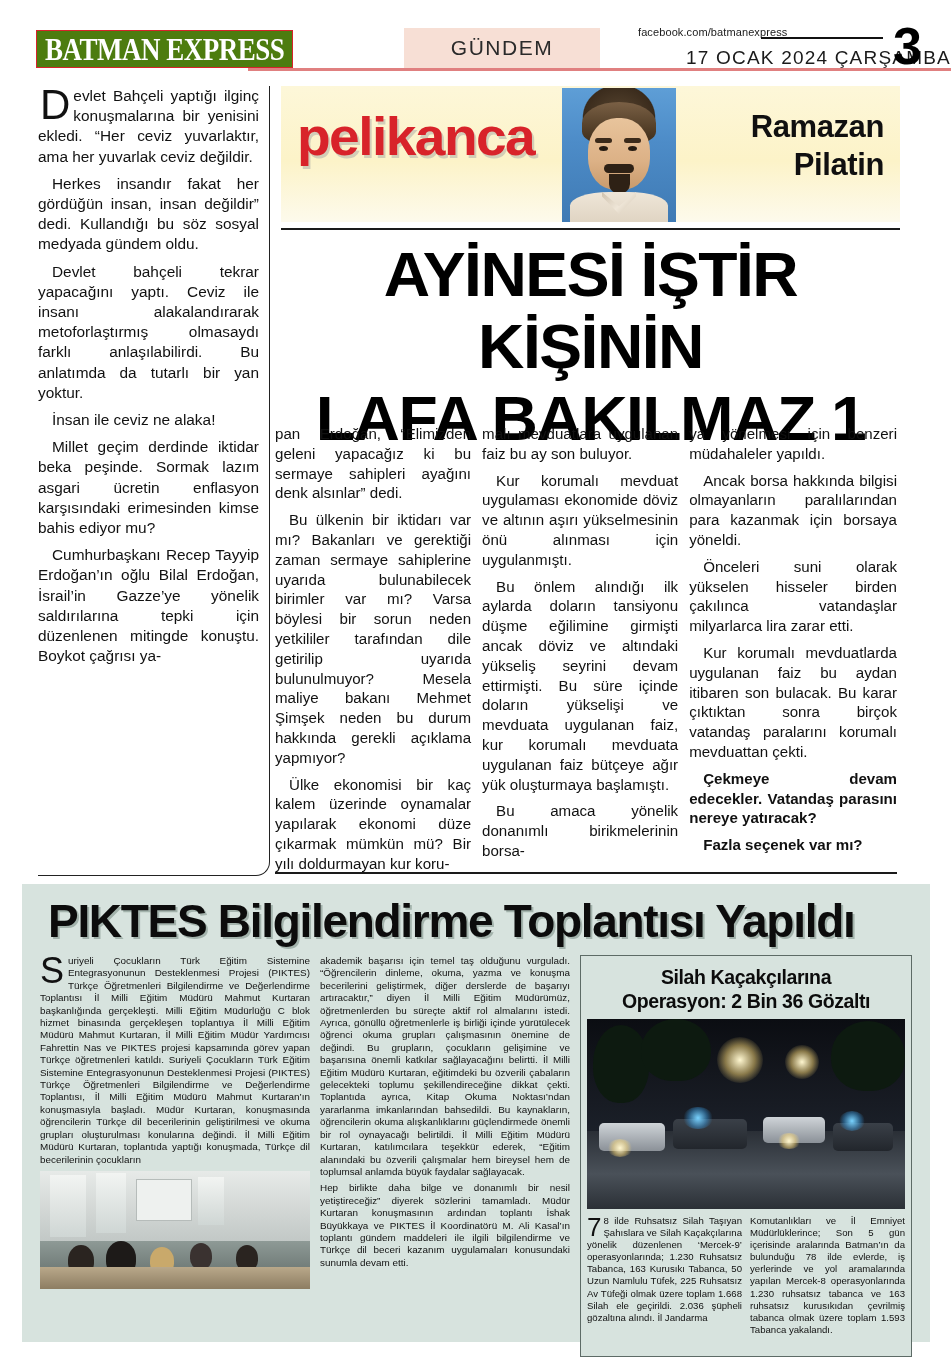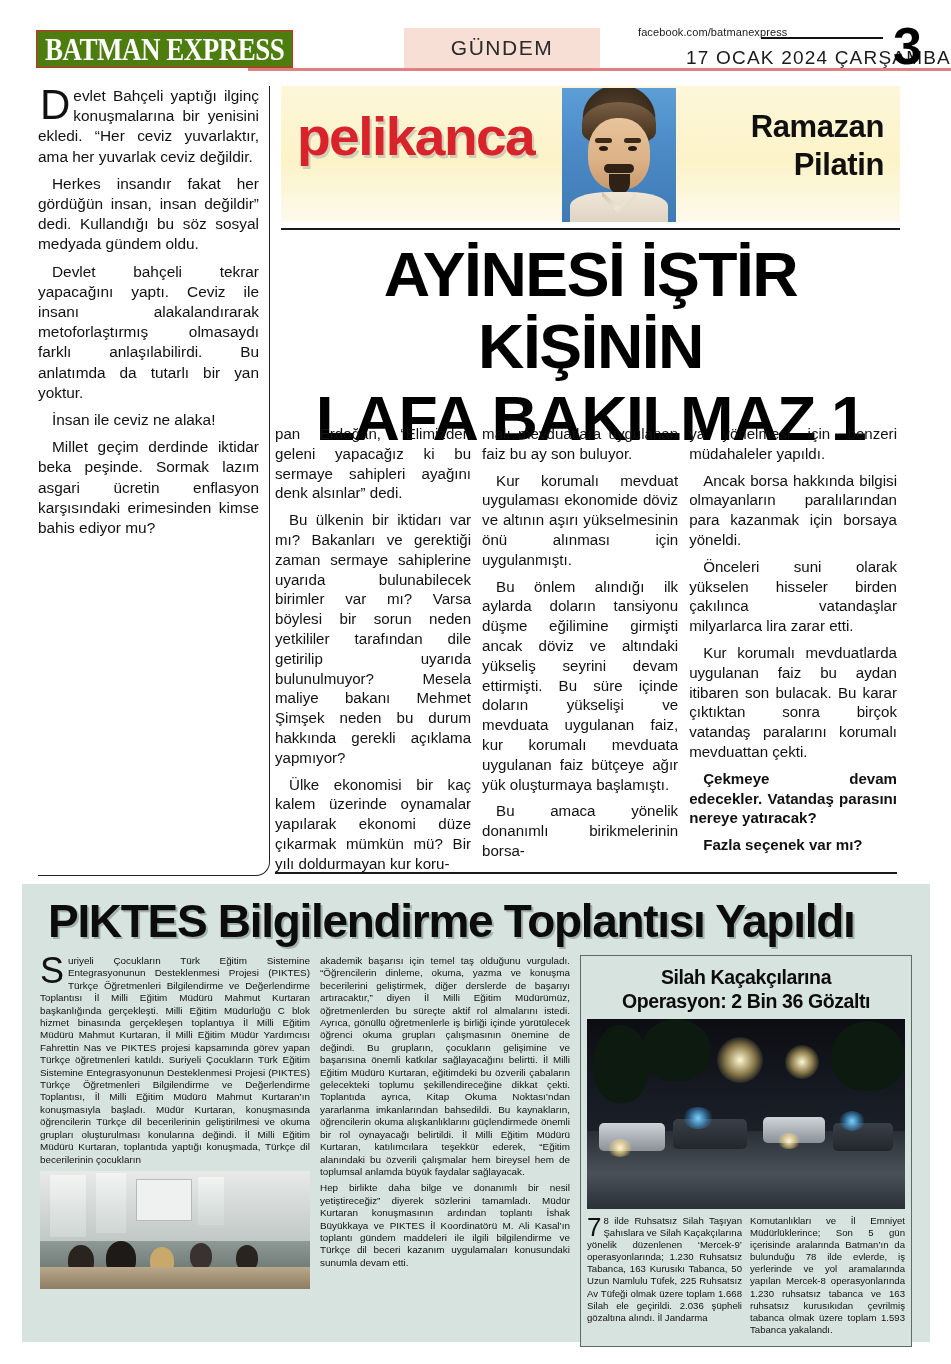--- a/index.html
+++ b/index.html
@@ -364,21 +364,21 @@
   .mp-desk {
     position: absolute; left: 0; top: 96px; width: 270px; height: 22px;
     background: linear-gradient(to bottom, #b9a88a, #8d7d62);
   }
 
   .rbox {
     width: 332px;
     border: 1px solid #5d6b66;
     background: #d7e3de;
     box-sizing: border-box;
-    padding: 6px 6px 10px 6px;
+    padding: 6px 6px 20px 6px;
   }
   .rbox-headline {
     text-align: center;
     font-family: "Liberation Sans", sans-serif;
     font-weight: bold;
     font-size: 19.5px;
     line-height: 24px;
     letter-spacing: -0.4px;
     color: #0c0c0c;
     margin: 3px 0 6px 0;
@@ -454,20 +454,21 @@
     <div class="date-line">17 OCAK 2024 ÇARŞAMBA</div>
     <div class="pagenum">3</div>
   </div>
 
   <div class="opinion-left">
     <p class="first"><span class="dropcap">D</span><span>evlet Bahçeli yaptığı ilginç konuşmalarına bir yenisini ekledi. “Her ceviz yuvarlaktır, ama her yuvarlak ceviz değildir.</span></p>
     <p>Herkes insandır fakat her gördüğün insan, insan değildir” dedi. Kullandığı bu söz sosyal medyada gündem oldu.</p>
     <p>Devlet bahçeli tekrar yapacağını yaptı. Ceviz ile insanı alakalandırarak metoforlaştırmış olmasaydı farklı anlaşılabilirdi. Bu anlatımda da tutarlı bir yan yoktur.</p>
     <p>İnsan ile ceviz ne alaka!</p>
     <p>Millet geçim derdinde iktidar beka peşinde. Sormak lazım asgari ücretin enflasyon karşısındaki erimesinden kimse bahis ediyor mu?</p>
+    <p>Cumhurbaşkanı Recep Tayyip Erdoğan’ın oğlu Bilal Erdoğan, İsrail’in Gazze’ye yönelik saldırılarına tepki için düzenlenen mitingde konuştu. Boykot çağrısı ya-</p>
   </div>
 
   <div class="banner">
     <div class="pelikanca">pelikanca</div>
     <div class="author-photo">
       <div class="hair"></div>
       <div class="face"></div>
       <div class="brow-l"></div>
       <div class="brow-r"></div>
       <div class="eye-l"></div>

